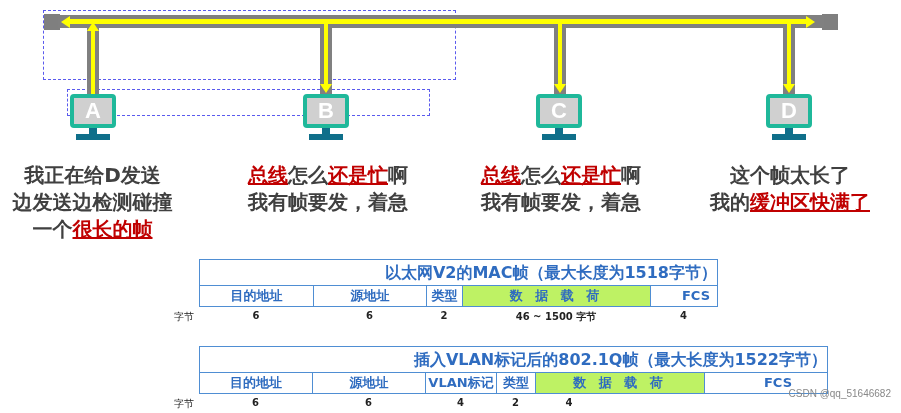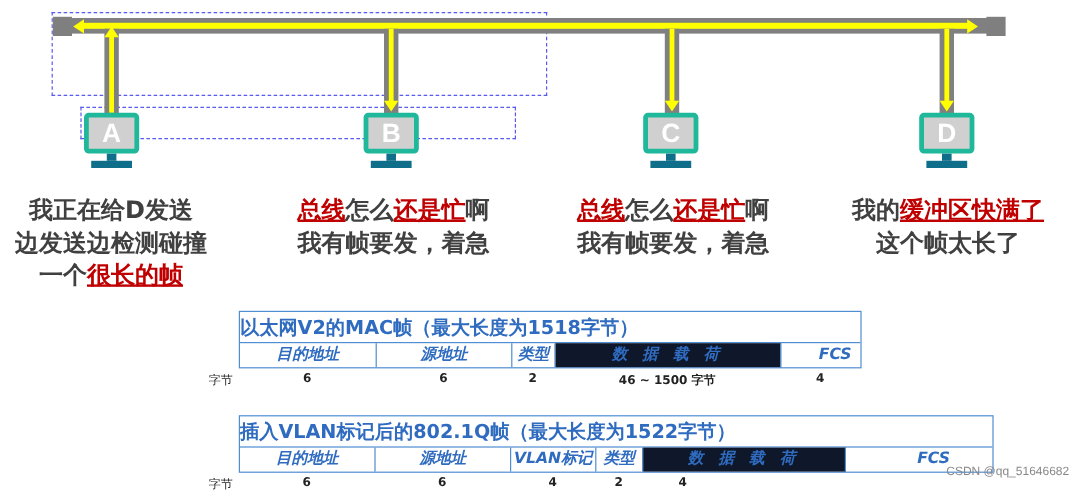--- a/index.html
+++ b/index.html
@@ -27,29 +27,29 @@
   .caption {
     font-weight: bold; font-size: 20px; color: #404040; text-align: center; line-height: 27px;
     white-space: nowrap;
   }
   .red { color: #c00000; text-decoration: underline; }
 
   
   .frame { position: absolute; border: 1.5px solid #4f8ed3; }
   .frame-title {
     height: 26px; border-bottom: 1px solid #4f8ed3; color: #2f6cc0; font-weight: bold;
-    font-size: 16px; text-align: left; line-height: 26px;
+    font-size: 16px; text-align: right; line-height: 26px;
   }
-  .frame-cols { display: flex; height: 20px; font-style: italic; }
+  .frame-cols { display: flex; height: 20px; }
   .col {
     border-right: 1px solid #4f8ed3; color: #2f6cc0; font-weight: bold; font-size: 13px;
     text-align: center; line-height: 20px; white-space: nowrap;
   }
   .col:last-child { border-right: none; margin-left: 24px; }
-  .col.payload { background: #0f172a; letter-spacing: 4px; }
+  .col.payload { background: #bef264; letter-spacing: 4px; }
   .bytes-row { position: absolute; display: flex; font-size: 10px; font-weight: bold; color: #222; }
   .bytes-row span { text-align: center; display: block; }
   .bytes-label { position: absolute; font-size: 10px; font-weight: normal; color: #222; }
 
   .footer { position: absolute; right: 10px; bottom: 14px; font-size: 10px; color: #888; font-family: "Liberation Sans", sans-serif; }
 </style>
 </head>
 <body>
 
 <div class="abs dash-box" style="left:43px;top:10px;width:413px;height:70px;"></div>
@@ -115,22 +115,22 @@
   </div>
 <div class="abs caption" style="left:228px;top:162px;width:200px;">
     <div><span class="red">总线</span><span>怎么</span><span class="red">还是忙</span><span>啊</span></div>
     <div><span>我有帧要发，着急</span></div>
   </div>
 <div class="abs caption" style="left:461px;top:162px;width:200px;">
     <div><span class="red">总线</span><span>怎么</span><span class="red">还是忙</span><span>啊</span></div>
     <div><span>我有帧要发，着急</span></div>
   </div>
 <div class="abs caption" style="left:690px;top:162px;width:200px;">
+    <div><span>这个帧太长了</span></div>
     <div><span>我的</span><span class="red">缓冲区快满了</span></div>
-    <div><span>这个帧太长了</span></div>
   </div>
 
 <div class="frame" style="left:199px;top:259px;width:519px;height:48px;">
   <div class="frame-title">以太网V2的MAC帧（最大长度为1518字节）</div>
   <div class="frame-cols">
     <div class="col" style="width:114px;">目的地址</div>
     <div class="col" style="width:113px;">源地址</div>
     <div class="col" style="width:36px;">类型</div>
     <div class="col payload" style="width:188px;">数 据 载 荷</div>
     <div class="col" style="flex:1;">FCS</div>

